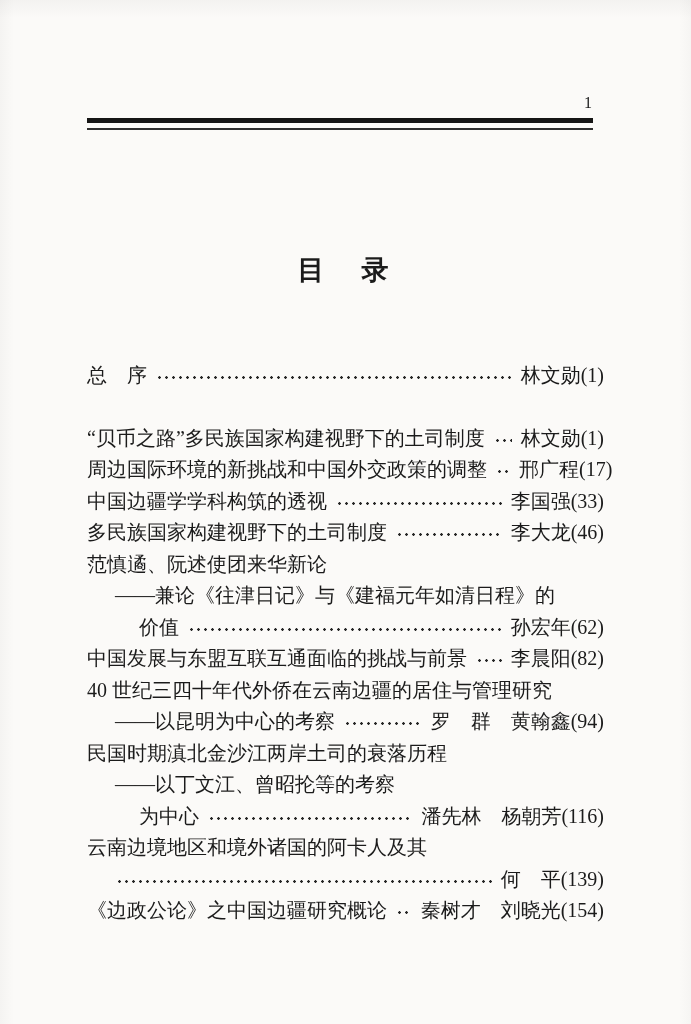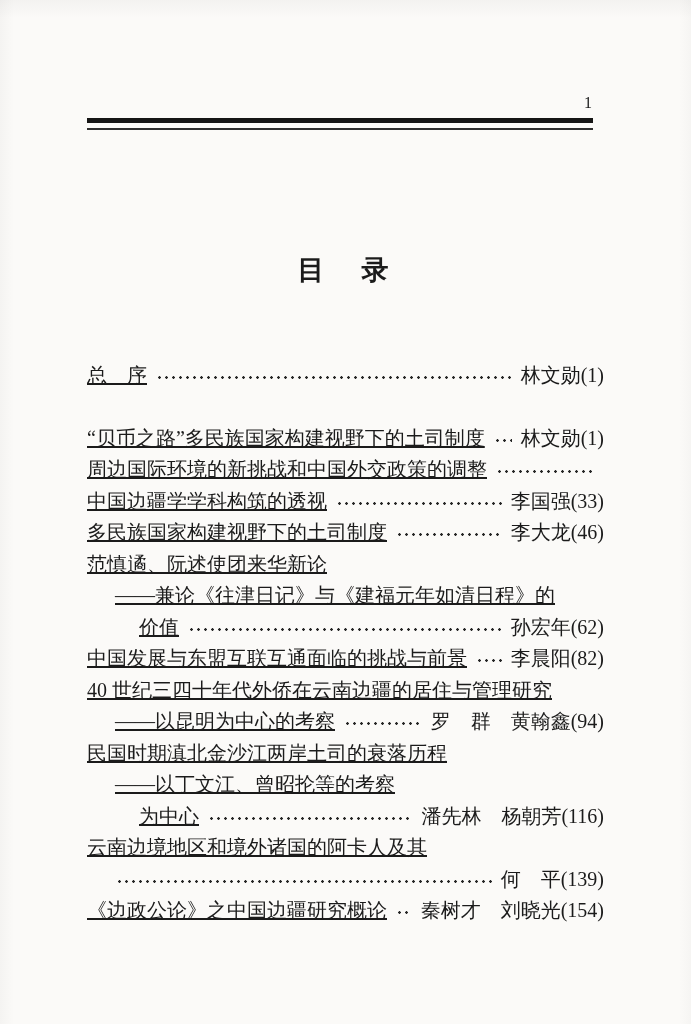--- a/index.html
+++ b/index.html
@@ -70,21 +70,21 @@
     display: flex;
     align-items: baseline;
     line-height: 31.5px;
     white-space: nowrap;
   }
   .row.gap-after { margin-bottom: 31px; }
   .ind-0 { margin-left: 0; }
   .ind-1 { margin-left: 28px; }
   .ind-2 { margin-left: 52px; }
   .ind-3 { margin-left: 20px; }
-  .etext { flex: 0 0 auto; text-decoration: underline; }
+  .etext { flex: 0 0 auto; }
   .leader {
     flex: 1 1 auto;
     min-width: 14px;
     align-self: stretch;
     margin: 0 9px 0 9px;
     background-image: radial-gradient(circle, #262626 1.3px, rgba(0,0,0,0) 1.45px);
     background-size: 7px 7px;
     background-repeat: repeat-x;
     background-position: 0 58%;
   }
@@ -111,20 +111,21 @@
       <span class="authors">林文勋(1)</span>
     </div>
     <div class="row ind-0">
       <span class="etext">“贝币之路”多民族国家构建视野下的土司制度</span>
       <span class="leader"></span>
       <span class="authors">林文勋(1)</span>
     </div>
     <div class="row ind-0">
       <span class="etext">周边国际环境的新挑战和中国外交政策的调整</span>
       <span class="leader"></span>
+      <span class="authors">邢广程(17)</span>
     </div>
     <div class="row ind-0">
       <span class="etext">中国边疆学学科构筑的透视</span>
       <span class="leader"></span>
       <span class="authors">李国强(33)</span>
     </div>
     <div class="row ind-0">
       <span class="etext">多民族国家构建视野下的土司制度</span>
       <span class="leader"></span>
       <span class="authors">李大龙(46)</span>

